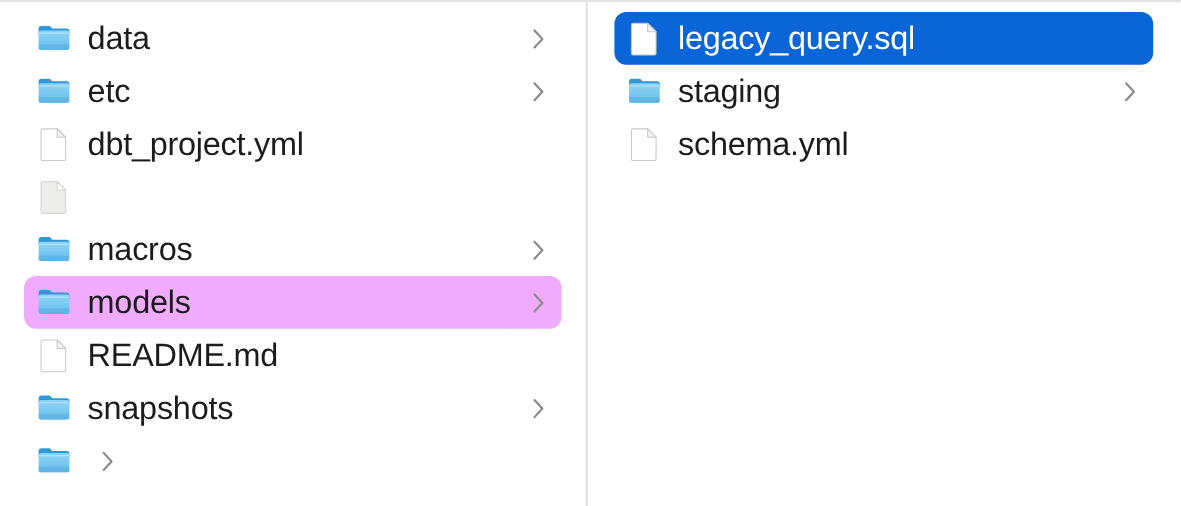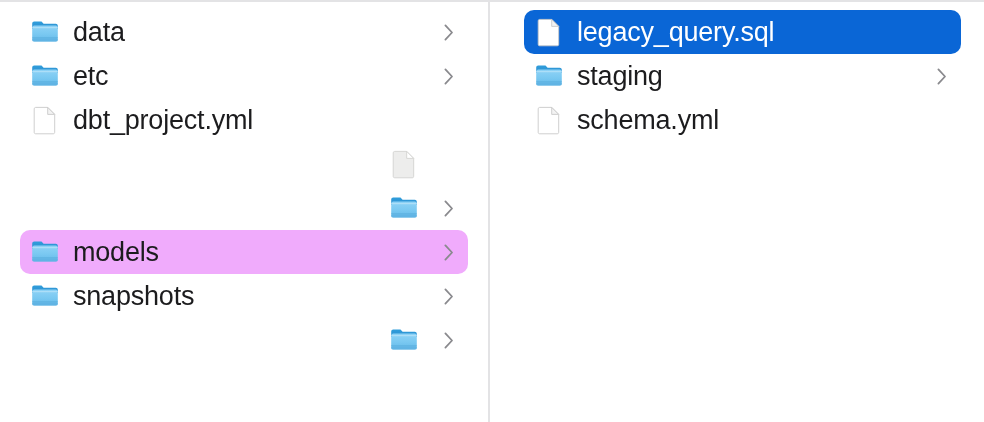--- a/index.html
+++ b/index.html
@@ -43,25 +43,24 @@
   .row {
     position: relative;
     display: flex;
     align-items: center;
     height: 44px;
     margin: 0 20px;
     padding: 0 10px 0 11px;
     border-radius: 10px;
     cursor: default;
     user-select: none;
-    justify-content: flex-end;
   }
 
   .col-right .row {
-    margin: 0 21px 0 34px;
+    margin: 0 21px 0 22px;
   }
 
   .row.selected-gray {
     background: #f0abfc;
   }
 
   .row.selected-blue {
     background: #0a66d6;
   }
 
@@ -211,20 +210,21 @@
                 <stop offset="1" stop-color="#63b8e8"></stop>
               </linearGradient>
             </defs>
             <path d="M1.2 8.6c0-1.1.9-2 2-2h7.3l2.1 2.2h12.2c1.1 0 2 .9 2 2v3.1H1.2z" fill="url(#fbTop)"></path>
             <rect x="1.2" y="10.4" width="25.6" height="16.2" rx="2.1" fill="url(#fbBody)"></rect>
             <rect x="1.2" y="12.2" width="25.6" height="1" fill="#ffffff" opacity="0.38"></rect>
             <rect x="1.2" y="22.1" width="25.6" height="1.1" fill="#4fa6d8" opacity="0.45"></rect>
             <rect x="1.2" y="23.2" width="25.6" height="3.4" rx="1.8" fill="#5fb2e2" opacity="0.75"></rect>
           </svg>
         </span>
+        <span class="row-label">macros</span>
         <span class="row-chevron">
           <svg width="10" height="17" viewBox="0 0 10 17" xmlns="http://www.w3.org/2000/svg">
             <path d="M1.4 1.4L8 8.5l-6.6 7.1" fill="none" stroke="#8a8a8e" stroke-width="1.8" stroke-linecap="round" stroke-linejoin="round"></path>
           </svg>
         </span>
       </div>
       <div class="row selected-gray" aria-selected="true">
         <span class="row-icon">
           <svg viewBox="0 0 28 34" xmlns="http://www.w3.org/2000/svg">
             <defs>
@@ -240,20 +240,34 @@
             </defs>
             <path d="M1.2 8.6c0-1.1.9-2 2-2h7.3l2.1 2.2h12.2c1.1 0 2 .9 2 2v3.1H1.2z" fill="url(#fbTop)"></path>
             <rect x="1.2" y="10.4" width="25.6" height="16.2" rx="2.1" fill="url(#fbBody)"></rect>
             <rect x="1.2" y="12.2" width="25.6" height="1" fill="#ffffff" opacity="0.38"></rect>
             <rect x="1.2" y="22.1" width="25.6" height="1.1" fill="#4fa6d8" opacity="0.45"></rect>
             <rect x="1.2" y="23.2" width="25.6" height="3.4" rx="1.8" fill="#5fb2e2" opacity="0.75"></rect>
           </svg>
         </span>
         <span class="row-label">models</span>
         <span class="row-chevron">
+          <svg width="10" height="17" viewBox="0 0 10 17" xmlns="http://www.w3.org/2000/svg">
+            <path d="M1.4 1.4L8 8.5l-6.6 7.1" fill="none" stroke="#8a8a8e" stroke-width="1.8" stroke-linecap="round" stroke-linejoin="round"></path>
+          </svg>
+        </span>
+      </div>
+      <div class="row" aria-selected="false">
+        <span class="row-icon">
+          <svg viewBox="0 0 28 34" xmlns="http://www.w3.org/2000/svg">
+            <path d="M4.6 4.4h12.1l7.0 7.0v18.0c0 .8-.6 1.4-1.4 1.4H4.6c-.8 0-1.4-.6-1.4-1.4V5.8c0-.8.6-1.4 1.4-1.4z" fill="#ffffff" stroke="#c9c9c9" stroke-width="0.9"></path>
+            <path d="M16.7 4.4l7.0 7.0h-7.0z" fill="#f3f3f3" stroke="#c9c9c9" stroke-width="0.9" stroke-linejoin="round"></path>
+          </svg>
+        </span>
+        <span class="row-label">README.md</span>
+        <span class="row-chevron hidden">
           <svg width="10" height="17" viewBox="0 0 10 17" xmlns="http://www.w3.org/2000/svg">
             <path d="M1.4 1.4L8 8.5l-6.6 7.1" fill="none" stroke="#8a8a8e" stroke-width="1.8" stroke-linecap="round" stroke-linejoin="round"></path>
           </svg>
         </span>
       </div>
       <div class="row" aria-selected="false">
         <span class="row-icon">
           <svg viewBox="0 0 28 34" xmlns="http://www.w3.org/2000/svg">
             <defs>
               <linearGradient id="fbTop" x1="0" y1="0" x2="0" y2="1">

